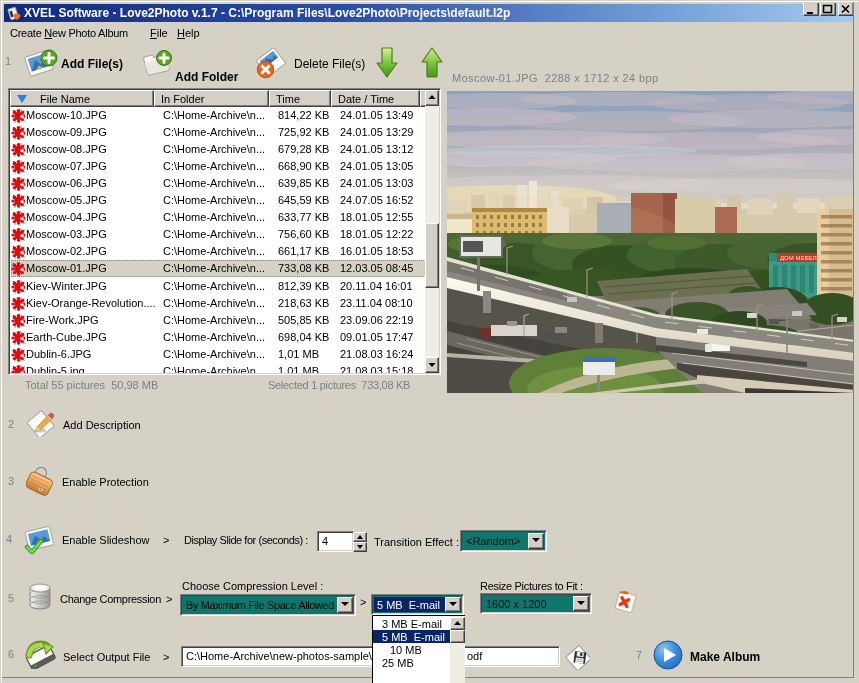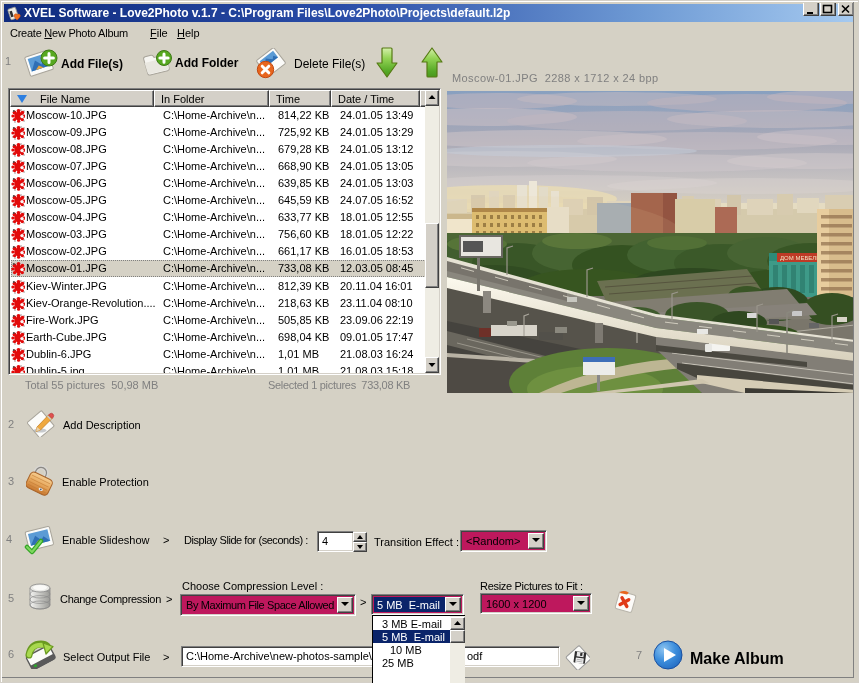--- a/index.html
+++ b/index.html
@@ -43,21 +43,21 @@
 .row { left:1px; width:415px; height:17px; white-space:nowrap; }
 .cell { position:absolute; top:2px; }
 .fn { left:15px; max-width:130px; overflow:hidden; display:inline-block; } .fo { left:152px; } .sz { left:267px; } .dt { left:329px; }
 .ric { left:0px; top:1px; width:14px; height:15px; }
 
 .sbtn { background:#D4D0C8; border:1px solid; border-color:#fff #404040 #404040 #fff;
   box-shadow: inset -1px -1px 0 #808080; }
 .sbtrack { background:#EFEDE4; }
 .arrowglyph { position:absolute; left:0; top:0; width:100%; height:100%; }
 
-.combo { background:#be185d;
+.combo { background:#0f766e;
   border:1px solid; border-color:#808080 #fff #fff #808080;
   box-shadow: inset 1px 1px 0 #404040, inset -1px -1px 0 #D4D0C8; }
 .combo .txt { position:absolute; left:5px; top:4px; white-space:nowrap; }
 .cbtn { position:absolute; right:2px; top:2px; bottom:2px; width:16px;
   background:#D4D0C8; border:1px solid; border-color:#fff #404040 #404040 #fff;
   box-shadow: inset -1px -1px 0 #808080; }
 .dna { position:absolute; left:3px; top:4px; width:0; height:0;
   border:4px solid transparent; border-top:4px solid #000; border-bottom:none; }
 .num { color:#808080; font-size:11px; }
 .sectxt { font-size:11px; white-space:nowrap; }
@@ -113,21 +113,21 @@
   </svg>
 <div class="abs" style="left:61px;top:57px;font-weight:bold;font-size:12px">Add File(s)</div>
 <svg class="abs" style="left:141px;top:47px" width="36" height="33" id="icAddFolder">
     <g transform="rotate(-14 16 16)">
       <path d="M4 9 q0-2 2-2 l6 0 q1.5 0 2 1.5 l0.5 1.5 l10 0 q2 0 2 2 l0 12 q0 2 -2 2 l-18 0 q-2 0 -2-2 Z" fill="#F6F5F1" stroke="#A8A49A" stroke-width="1"></path>
       <path d="M4 13 l22.5 0 l0 10 q0 2 -2 2 l-18 0 q-2 0-2-2 Z" fill="#E9E7E0"></path>
     </g>
     <circle cx="23" cy="11" r="7.5" fill="#57A820" stroke="#3E7A16" stroke-width="1"></circle>
     <path d="M18.875 11 L27.125 11 M23 6.875 L23 15.125" stroke="#fff" stroke-width="3" stroke-linecap="round"></path>
   </svg>
-<div class="abs" style="left:175px;top:56px;font-weight:bold;font-size:12px">Add Folder</div>
+<div class="abs" style="left:175px;top:70px;font-weight:bold;font-size:12px">Add Folder</div>
 <svg class="abs" style="left:255px;top:48px" width="34" height="32" id="icDelete">
     <g transform="rotate(-38 16 14)">
       <rect x="5" y="4" width="22" height="20" rx="1.5" fill="#FBFBF9" stroke="#A8A49A" stroke-width="1"></rect>
       <path d="M7.5 6.5 l17 0 l0 8 l-17 0 Z" fill="#5B9BD5"></path>
       <path d="M7.5 14.5 L14 8 L19 13 L21.5 10.5 L24.5 14.5 Z" fill="#2F6FB5"></path>
     </g>
     <circle cx="10.5" cy="21.5" r="8.2" fill="#E8661E" stroke="#C24810" stroke-width="1"></circle>
     <path d="M7.2 18.2 L13.8 24.8 M13.8 18.2 L7.2 24.8" stroke="#fff" stroke-width="3" stroke-linecap="round"></path>
   </svg>
 <div class="abs" style="left:294px;top:57px;font-size:12px">Delete File(s)</div>
@@ -1041,21 +1041,21 @@
     <defs>
       <radialGradient id="pg" cx="0.35" cy="0.3" r="0.9">
         <stop offset="0" stop-color="#8EC4F0"></stop>
         <stop offset="0.45" stop-color="#3E8FDD"></stop>
         <stop offset="1" stop-color="#1A5FB8"></stop>
       </radialGradient>
     </defs>
     <circle cx="15" cy="15" r="14" fill="url(#pg)" stroke="#1A50A0" stroke-width="1"></circle>
     <path d="M11 8 L23 15 L11 22 Z" fill="#fff"></path>
   </svg>
-<div class="abs" style="left:690px;top:650px;font-weight:bold;font-size:16px">Make Album</div>
+<div class="abs" style="left:690px;top:650px;font-weight:bold;font-size:12px">Make Album</div>
 
 <div class="abs" id="droplist" style="left:372px;top:615px;width:93px;height:68px;background:#fff;border:1px solid #000;border-bottom:none;z-index:60">
     <div style="position:absolute;left:0;top:1px;width:81px;height:13px;padding:1px 0 0 9px;white-space:nowrap;">3 MB E-mail</div>
     <div style="position:absolute;left:0;top:14px;width:77px;height:13px;padding:1px 0 0 9px;white-space:nowrap;background:#0A246A;color:#fff;">5 MB&nbsp;&nbsp;E-mail</div>
     <div style="position:absolute;left:8px;top:27px;width:92px;height:13px;padding:1px 0 0 9px;white-space:nowrap;">10 MB</div>
     <div style="position:absolute;left:0;top:40px;width:92px;height:13px;padding:1px 0 0 9px;white-space:nowrap;">25 MB</div>
     <div style="position:absolute;left:0;top:53px;width:92px;height:13px;padding:1px 0 0 9px;white-space:nowrap;margin-top:33px;">256 MB</div>
     <div class="abs sbtrack" style="left:77px;top:0;width:15px;height:67px"></div>
     <div class="abs sbtn" style="left:77px;top:1px;width:15px;height:13px">
       <svg class="arrowglyph" width="13" height="11">

